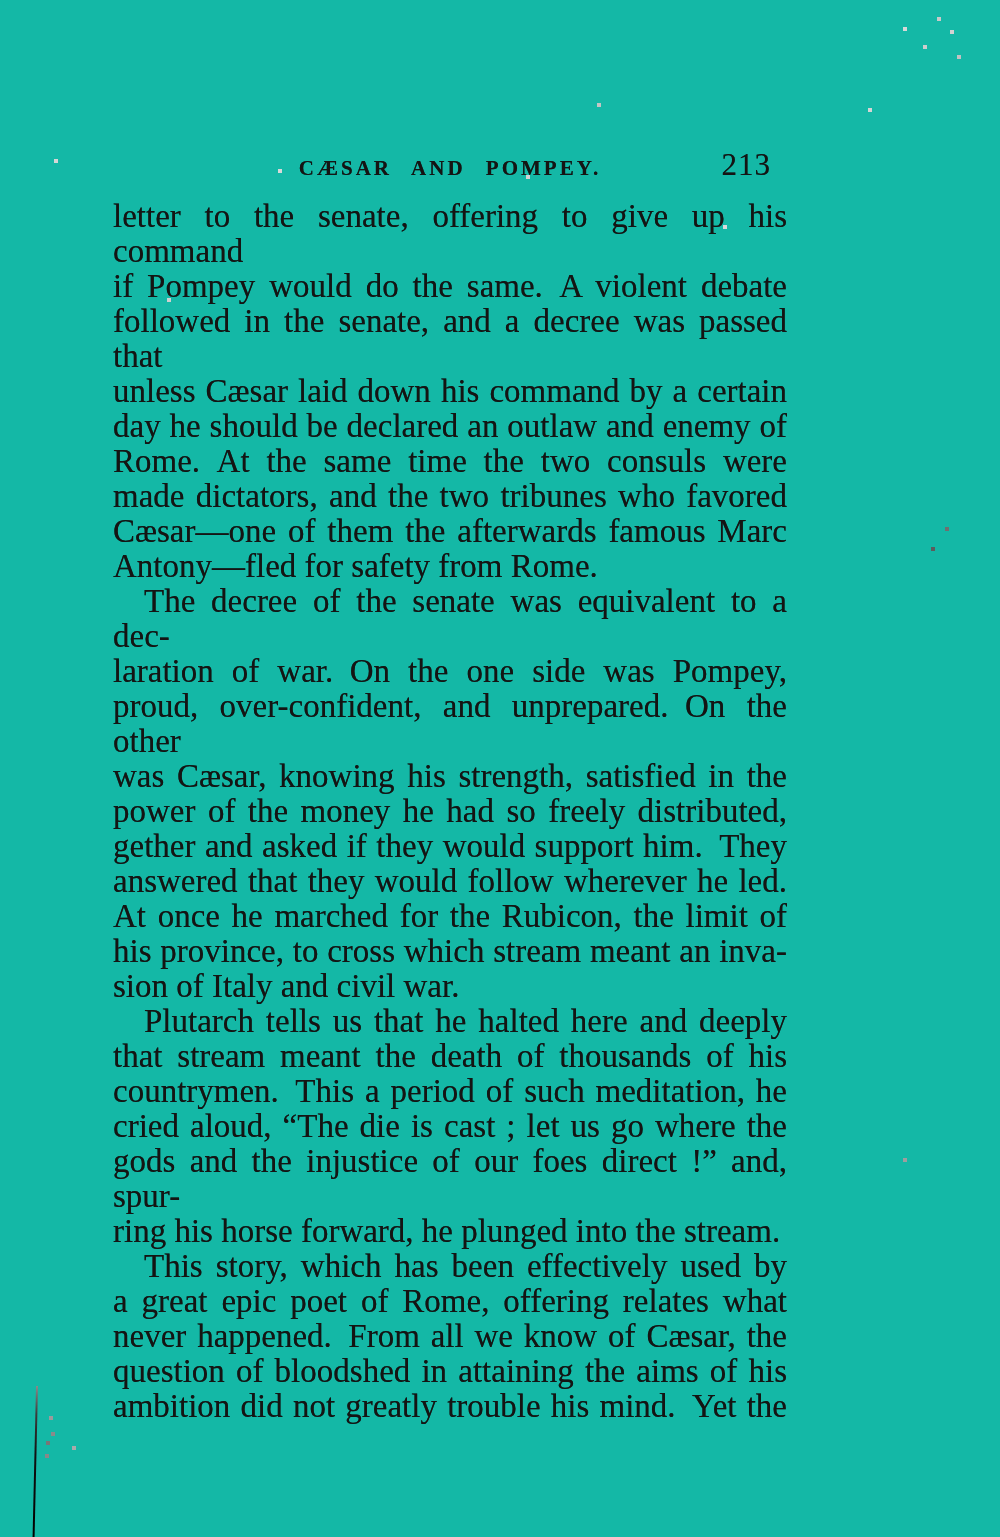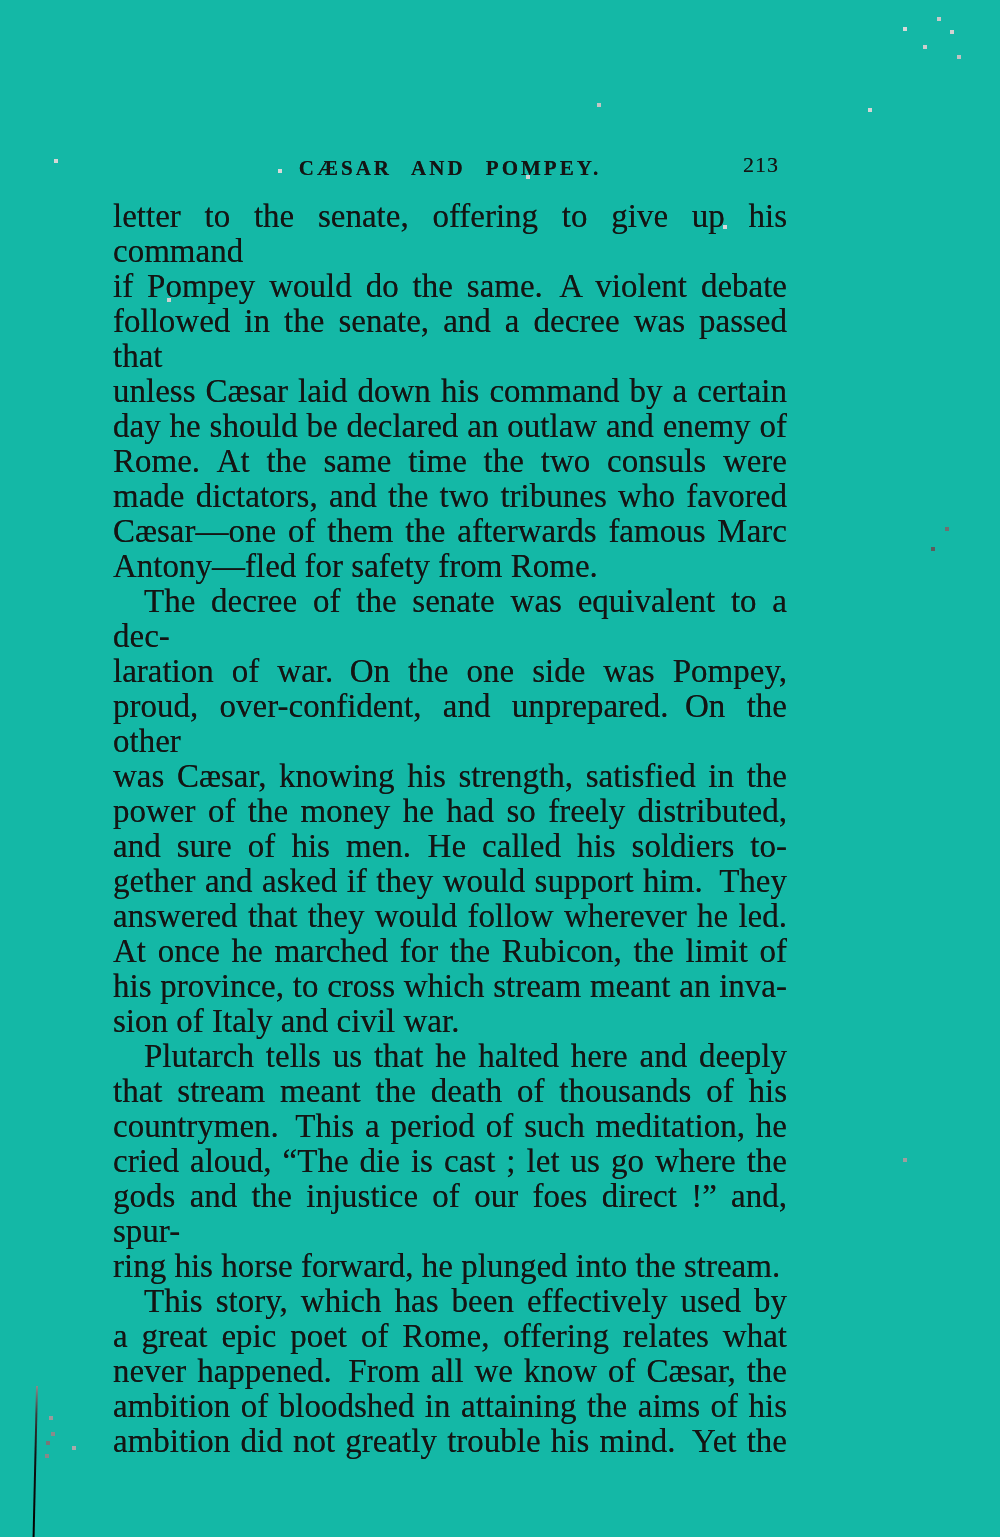--- a/index.html
+++ b/index.html
@@ -30,23 +30,23 @@
     font-size: 21px;
     font-weight: bold;
     letter-spacing: 3px;
     word-spacing: 12px;
     line-height: 26px;
     padding-top: 5px;
     text-shadow: 0 0 0.5px rgba(0,0,0,0.6);
   }
   .page-number {
     position: absolute;
-    right: 8px;
+    right: 16px;
     top: -2px;
-    font-size: 22px;
+    font-size: 31px;
     line-height: 34px;
     letter-spacing: 1px;
     text-shadow: 0 0 0.5px rgba(0,0,0,0.55);
     text-align: right;
   }
   
   .body-text {
     position: absolute;
     left: 113px;
     top: 199px;
@@ -122,39 +122,38 @@
         <div class="line">made dictators, and the two tribunes who favored</div>
         <div class="line">Cæsar—one of them the afterwards famous Marc</div>
         <div class="line flush-last">Antony—fled for safety from Rome.</div>
       </div>
       <div class="para">
         <div class="line indent">The decree of the senate was equivalent to a dec-</div>
         <div class="line">laration of war. On the one side was Pompey,</div>
         <div class="line">proud, over-confident, and unprepared. On the other</div>
         <div class="line">was Cæsar, knowing his strength, satisfied in the</div>
         <div class="line">power of the money he had so freely distributed,</div>
-        <div class="line">and sure of his men. He called his soldiers to-</div>
         <div class="line">gether and asked if they would support him. They</div>
         <div class="line">answered that they would follow wherever he led.</div>
         <div class="line">At once he marched for the Rubicon, the limit of</div>
         <div class="line">his province, to cross which stream meant an inva-</div>
         <div class="line flush-last">sion of Italy and civil war.</div>
       </div>
       <div class="para">
         <div class="line indent">Plutarch tells us that he halted here and deeply</div>
         <div class="line">that stream meant the death of thousands of his</div>
         <div class="line">countrymen. This a period of such meditation, he</div>
         <div class="line">cried aloud, “The die is cast ; let us go where the</div>
         <div class="line">gods and the injustice of our foes direct !” and, spur-</div>
         <div class="line flush-last">ring his horse forward, he plunged into the stream.</div>
       </div>
       <div class="para">
         <div class="line indent">This story, which has been effectively used by</div>
         <div class="line">a great epic poet of Rome, offering relates what</div>
         <div class="line">never happened. From all we know of Cæsar, the</div>
-        <div class="line">ambition of bloodshed in attaining the aims of his</div>
+        <div class="line">question of bloodshed in attaining the aims of his</div>
         <div class="line">ambition did not greatly trouble his mind. Yet the</div>
       </div>
     </div>
 
   <div class="binding-line"></div>
   <div class="speckles"></div>
 </div>
 
 </body></html>

